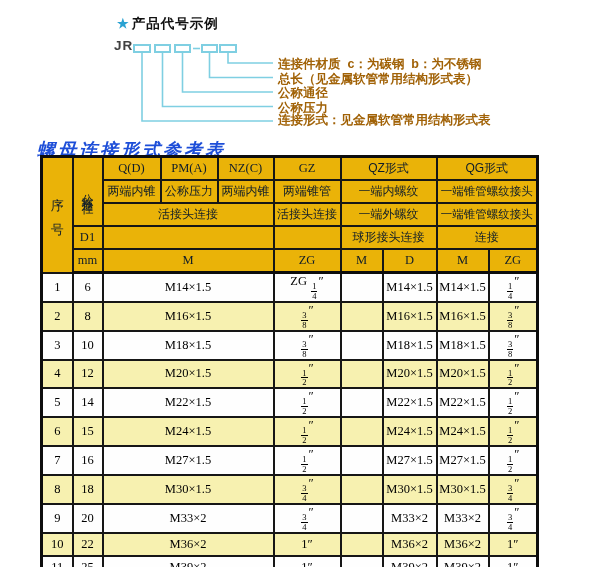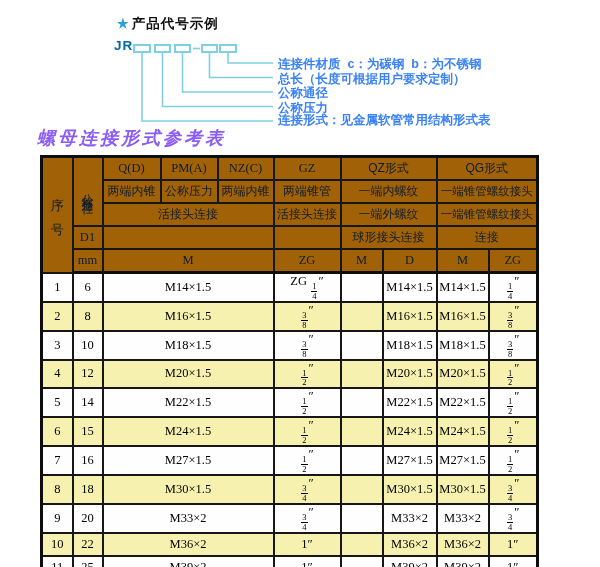--- a/index.html
+++ b/index.html
@@ -3,35 +3,35 @@
 <meta charset="utf-8">
 <style>
   html,body{margin:0;padding:0;background:#fff;}
   body{width:600px;height:567px;position:relative;font-family:"Liberation Sans",sans-serif;color:#111;}
   .page{position:absolute;inset:0;background:#fff;overflow:hidden;}
 
   
   .diagram{position:absolute;left:0;top:0;width:475px;height:150px;text-align:center;}
   .diagram-title{position:absolute;left:117px;top:15px;font-size:13.5px;font-weight:bold;letter-spacing:1px;}
   .diagram-title .star{color:#2aa2d2;margin-right:2px;font-size:13px;}
-  .jr{position:absolute;left:114px;top:38px;font-size:13.5px;font-weight:bold;color:#0369a1;letter-spacing:1px;}
+  .jr{position:absolute;left:114px;top:38px;font-size:13.5px;font-weight:bold;color:#404040;letter-spacing:1px;}
   .connector-svg{position:absolute;left:0;top:0;}
-  .diag-label{position:absolute;left:278px;font-size:12.5px;font-weight:600;white-space:pre;color:#3b82f6;}
+  .diag-label{position:absolute;left:278px;font-size:12.5px;font-weight:600;white-space:pre;color:#a16207;}
 
   
-  .tbl-title{position:absolute;left:37px;top:126px;margin:0;font-family:"DejaVu Serif","Liberation Serif",serif;
-             font-size:18px;font-weight:bold;font-style:italic;letter-spacing:3px;color:#8b5cf6;}
+  .tbl-title{position:absolute;left:37px;top:138px;margin:0;font-family:"DejaVu Serif","Liberation Serif",serif;
+             font-size:18px;font-weight:bold;font-style:italic;letter-spacing:3px;color:#1d4ed8;}
 
   
   table.main{position:absolute;left:40px;top:155px;border-collapse:collapse;table-layout:fixed;
              font-size:12px;}
   table.main th,table.main td{border:2px solid #161616;padding:0 1px;text-align:center;vertical-align:middle;
              height:21px;overflow:hidden;white-space:nowrap;}
   table.main{border:3px solid #0d0d0d;}
-  thead th{background:#a16207;font-weight:normal;color:#0e1c2a;}
+  thead th{background:#eab308;font-weight:normal;color:#0e1c2a;}
   thead .latin{font-family:"Liberation Serif",serif;font-size:12.5px;}
   thead tr.unit-row th{border-bottom:3px solid #0d0d0d;margin-left:30px;}
   tbody td{background:#fefefe;font-family:"Liberation Serif",serif;font-size:12.5px;color:#000;}
   tbody tr.alt td{background:#f7f1b0;}
   .vtext{writing-mode:vertical-rl;text-orientation:upright;display:inline-block;line-height:1;}
   .vtext.seq{letter-spacing:26px;font-size:13px;}
   .vtext.dn{letter-spacing:3px;font-size:12px;}
   .frac{display:inline-flex;flex-direction:column;vertical-align:-4px;line-height:1.05;font-size:8.5px;
         text-align:center;margin:0 1px;}
   .frac .fn{border-bottom:1px solid #000;padding:0 1px;}
@@ -56,21 +56,21 @@
         <polyline points="228,52 228,63 273,63"></polyline>
         <polyline points="209.5,52 209.5,77.5 273,77.5"></polyline>
         <polyline points="182.5,52 182.5,92 273,92"></polyline>
         <polyline points="162.5,52 162.5,106.5 273,106.5"></polyline>
         <polyline points="142,52 142,121 273,121"></polyline>
       </g>
     </svg>
     <div class="diagram-title"><span class="star">★</span><span>产品代号示例</span></div>
     <div class="jr">JR</div>
     <div class="diag-label" style="top:56px;">连接件材质  c：为碳钢  b：为不锈钢</div>
-    <div class="diag-label" style="top:70.5px;">总长（长度可根据用户要求定制）</div>
+    <div class="diag-label" style="top:70.5px;">总长（见金属软管常用结构形式表）</div>
     <div class="diag-label" style="top:85px;">公称通径</div>
     <div class="diag-label" style="top:99.5px;">公称压力</div>
     <div class="diag-label" style="top:112px;">连接形式：见金属软管常用结构形式表</div>
   </div>
 
   <h2 class="tbl-title">螺母连接形式参考表</h2>
 
   <table class="main">
     <colgroup>
       <col style="width:31px">

